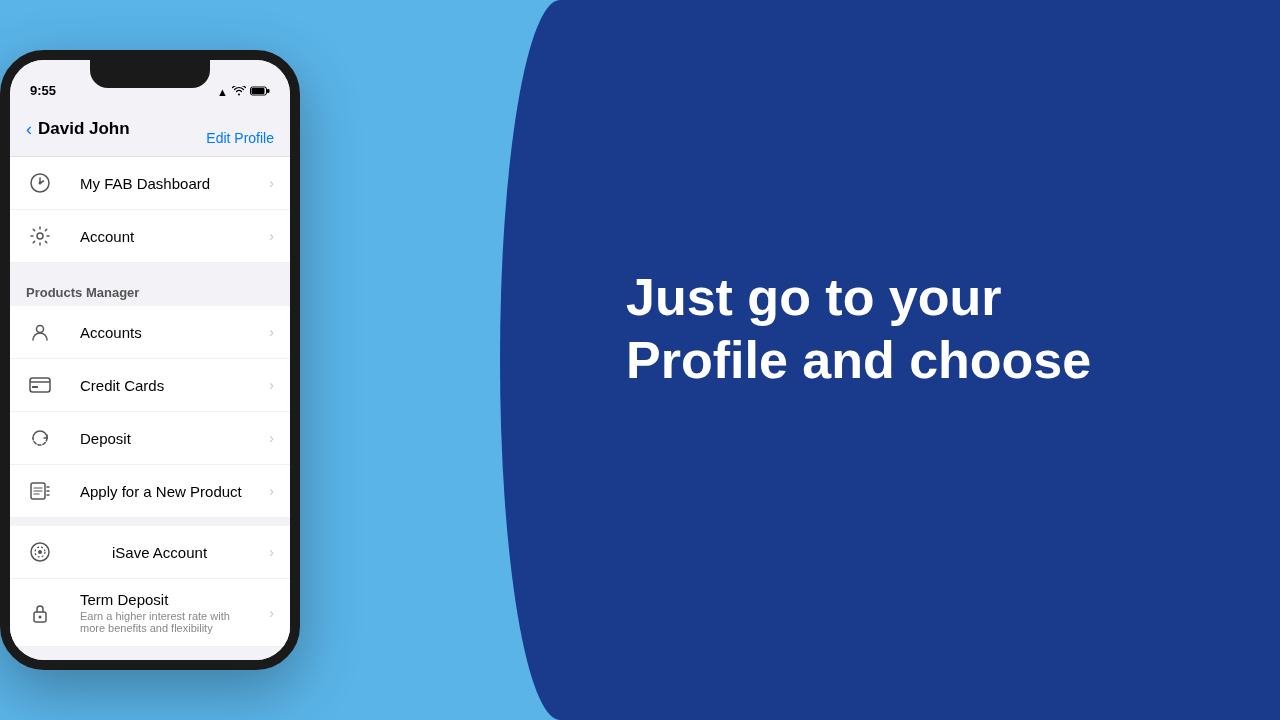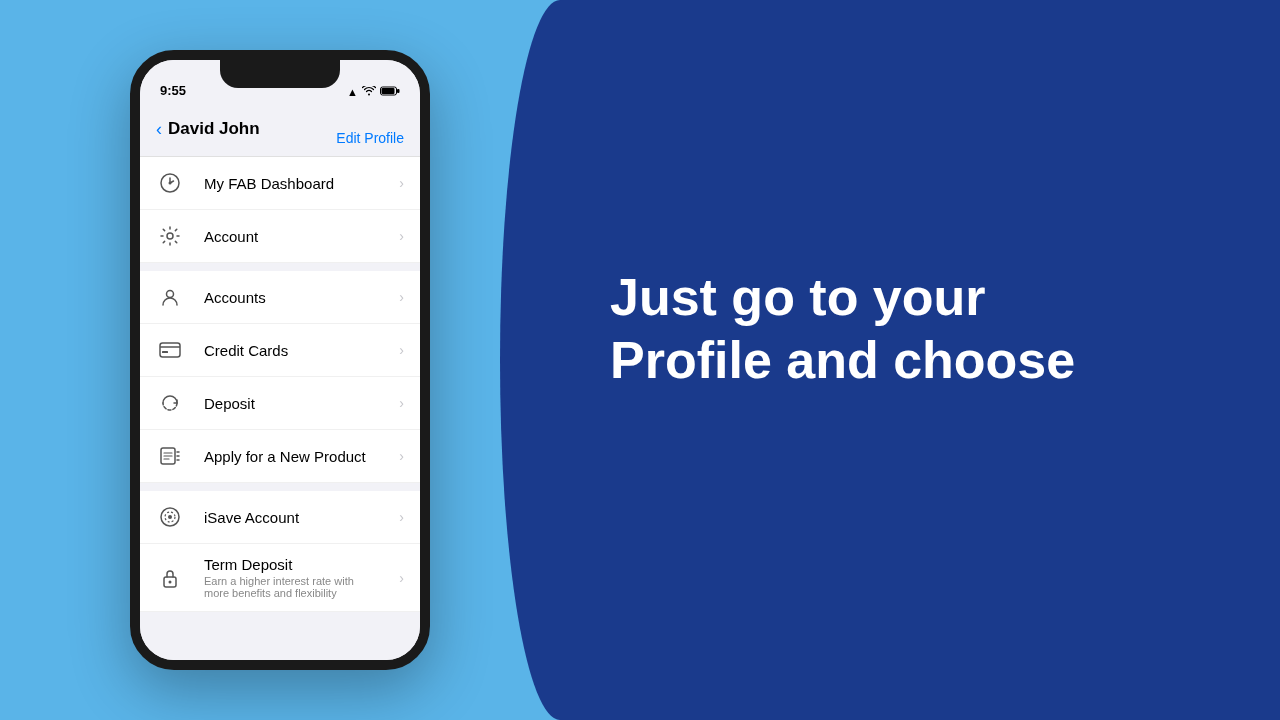--- a/index.html
+++ b/index.html
@@ -12,21 +12,21 @@
     }
 
     
     .left-panel {
       width: 560px;
       height: 720px;
       background: #5ab4e8;
       position: relative;
       display: flex;
       align-items: center;
-      justify-content: center;
+      justify-content: flex-start;
       overflow: hidden;
     }
 
     
     .left-panel::after {
       content: '';
       position: absolute;
       right: -60px;
       top: 0;
       width: 120px;
@@ -44,20 +44,21 @@
       align-items: center;
       padding: 60px 50px;
     }
 
     .right-text {
       color: white;
       font-size: 52px;
       font-weight: 700;
       line-height: 1.2;
       max-width: 620px;
+      margin-left: 16px;
     }
 
     
     .phone {
       width: 300px;
       height: 620px;
       background: #f2f2f7;
       border-radius: 44px;
       position: relative;
       z-index: 10;
@@ -147,21 +148,21 @@
       font-weight: 400;
       margin-top: 18px;
     }
 
     .menu-item {
       background: white;
       display: flex;
       align-items: center;
       padding: 12px 16px;
       border-bottom: 1px solid #f0f0f0;
-      gap: 20px;
+      gap: 26px;
     }
 
     .menu-item-icon {
       width: 28px;
       height: 28px;
       display: flex;
       align-items: center;
       justify-content: center;
       color: #555;
       font-size: 18px;
@@ -261,20 +262,21 @@
             <circle cx="11" cy="11" r="3" stroke="#555" stroke-width="1.5"></circle>
             <path d="M11 2v2M11 18v2M2 11h2M18 11h2M4.22 4.22l1.42 1.42M16.36 16.36l1.42 1.42M4.22 17.78l1.42-1.42M16.36 5.64l1.42-1.42" stroke="#555" stroke-width="1.5" stroke-linecap="round"></path>
           </svg>
         </div>
         <span class="menu-item-text">Account</span>
         <span class="menu-chevron">›</span>
       </div>
 
       <div class="divider"></div>
 
+      <div class="section-header">Products Manager</div>
 
       <div class="menu-item">
         <div class="menu-item-icon">
           <svg width="22" height="22" viewBox="0 0 22 22" fill="none">
             <circle cx="11" cy="8" r="3.5" stroke="#555" stroke-width="1.5"></circle>
             <path d="M4 19c0-3.87 3.13-7 7-7s7 3.13 7 7" stroke="#555" stroke-width="1.5" stroke-linecap="round"></path>
           </svg>
         </div>
         <span class="menu-item-text">Accounts</span>
         <span class="menu-chevron">›</span>
@@ -320,21 +322,21 @@
 
 
       <div class="menu-item">
         <div class="menu-item-icon">
           <svg width="22" height="22" viewBox="0 0 22 22" fill="none">
             <circle cx="11" cy="11" r="9" stroke="#555" stroke-width="1.5"></circle>
             <circle cx="11" cy="11" r="5" stroke="#555" stroke-width="1.2" stroke-dasharray="2 2"></circle>
             <circle cx="11" cy="11" r="2" fill="#555"></circle>
           </svg>
         </div>
-        <div style="flex:1;">
+        <div style="flex:1;margin-left:32px;">
           <div class="menu-item-text">iSave Account</div>
         </div>
         <span class="menu-chevron">›</span>
       </div>
 
       <div class="menu-item">
         <div class="menu-item-icon">
           <svg width="22" height="22" viewBox="0 0 22 22" fill="none">
             <rect x="5" y="10" width="12" height="10" rx="2" stroke="#555" stroke-width="1.5"></rect>
             <path d="M8 10V7a3 3 0 0 1 6 0v3" stroke="#555" stroke-width="1.5" stroke-linecap="round"></path>

